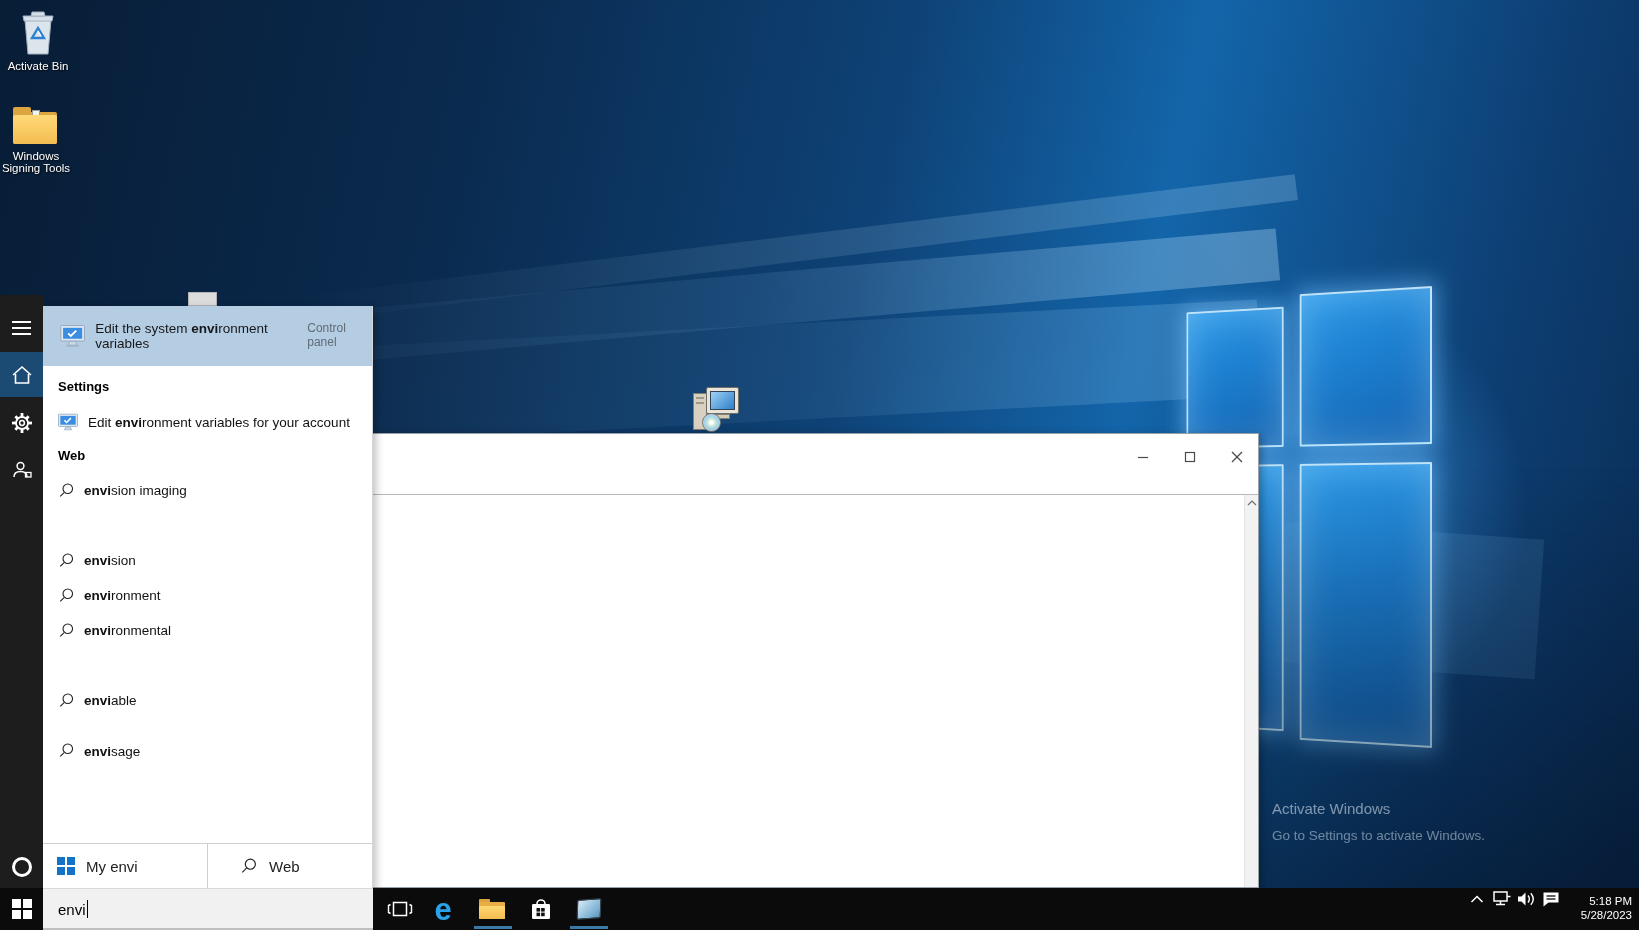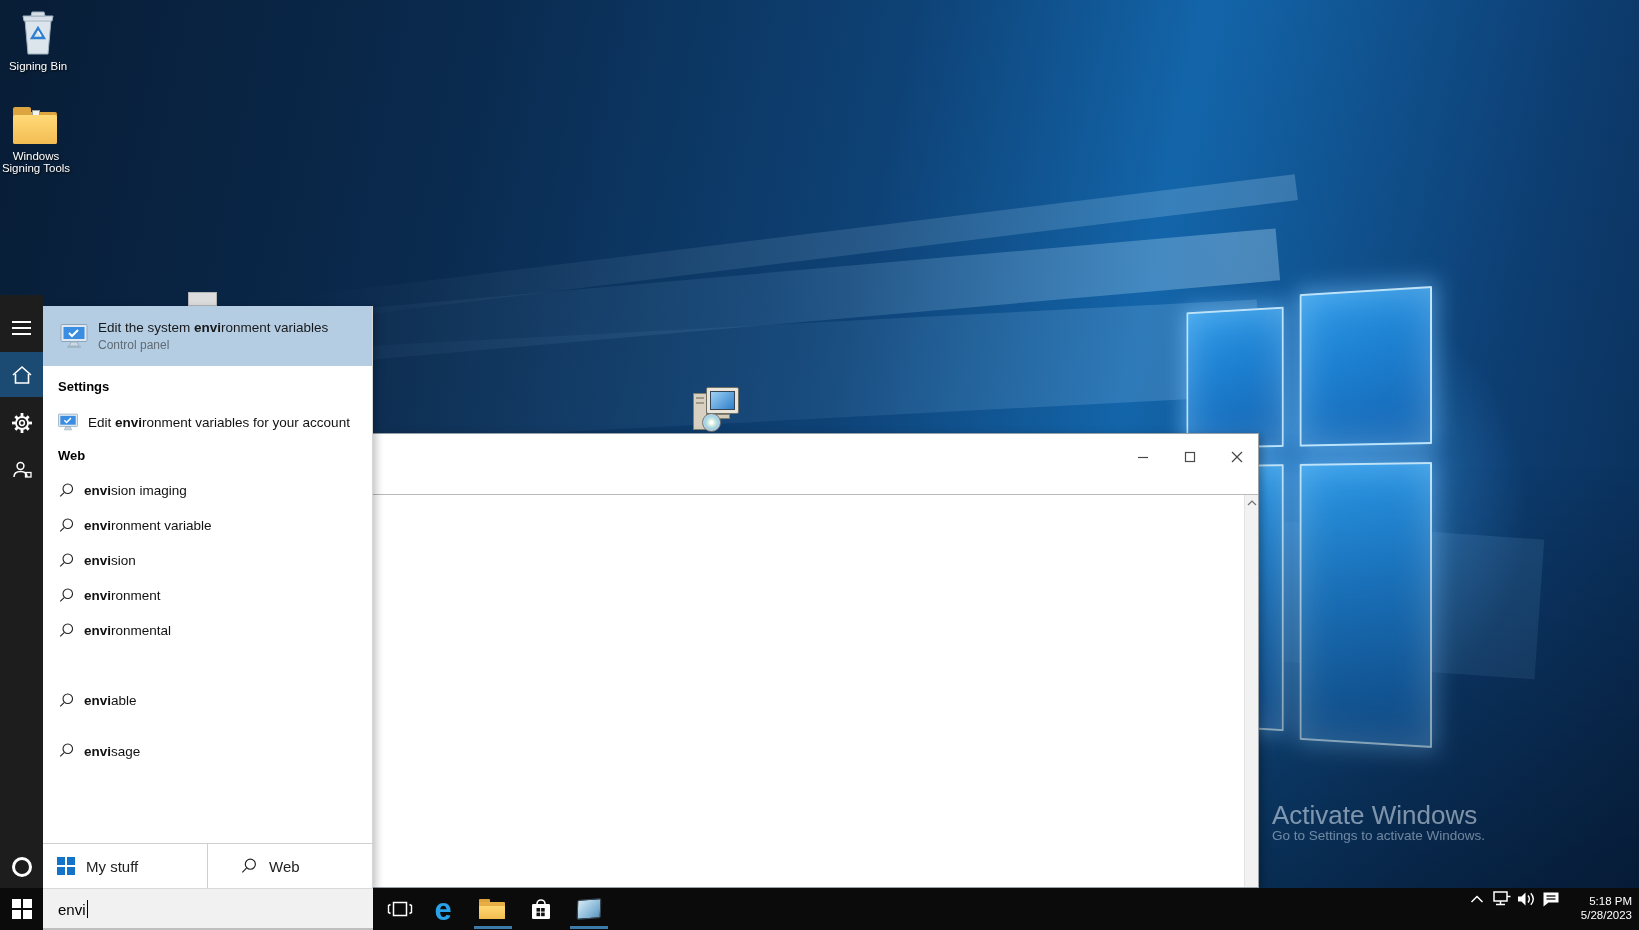--- a/index.html
+++ b/index.html
@@ -46,39 +46,39 @@
   .tower { position:absolute; left:5px; top:7px; width:14px; height:37px; background:#d8d1c2; border:1px solid #84806f; }
   .tower i { display:block; height:2px; background:#a09a88; margin:3px 2px 0 2px; }
   .crt { position:absolute; left:18px; top:1px; width:33px; height:27px; background:#e9e5da; border:1px solid #6f6f66; border-radius:2px; }
   .crt .scr { position:absolute; inset:3px; background:linear-gradient(135deg,#9ed2f5,#2e7ec9); border:1px solid #345; }
   .crt-foot { position:absolute; left:28px; top:28px; width:14px; height:5px; background:#d2ccbd; border:1px solid #84806f; }
   .cd { position:absolute; left:14px; top:27px; width:19px; height:19px; border-radius:50%; border:1px solid #777;
     background:radial-gradient(circle,#fff 12%,#cfe9da 30%,#9fd2ea 55%,#d8d8d8 80%,#bdbdbd); }
   .win-fragment { position:absolute; left:188px; top:292px; width:29px; height:14px; background:#dcdcdc; border:1px solid #b4b4b4; }
 
   
-  .wm1 { position:absolute; left:1272px; top:800px; font-size:26px; color:rgba(235,245,255,.52); }
+  .wm1 { position:absolute; left:1272px; top:800px; font-size:15px; color:rgba(235,245,255,.52); }
   .wm2 { position:absolute; left:1272px; top:828px; font-size:13.5px; color:rgba(225,238,250,.47); }
 
   
   .appwin { position:absolute; left:363px; top:433px; width:896px; height:455px;
     background:#fff; border:1px solid #98a0a8; box-shadow:2px 3px 9px rgba(0,0,0,.35); }
   .cap-btn { position:absolute; top:6px; width:46px; height:34px; display:flex; align-items:center; justify-content:center; cursor:pointer; }
   .cap-min { left:756px; } .cap-max { left:803px; } .cap-close { left:850px; }
   .cap-sep { position:absolute; left:0; top:60px; width:100%; height:1px; background:#b9b9b9; }
   .vscroll { position:absolute; right:0; top:61px; bottom:0; width:14px; background:#f2f2f2; border-left:1px solid #e3e3e3; }
   .vscroll svg { display:block; margin:4px auto 0 auto; }
 
   
   .panel { position:absolute; left:43px; top:306px; width:330px; height:582px; background:#fff;
     border-right:1px solid #d6d6d6; box-shadow:3px 3px 8px rgba(0,0,0,.25); font-size:13.5px; color:#111; }
   .top-result { position:absolute; left:0; top:0; width:100%; height:60px; background:#b5cde3;
     display:flex; align-items:center; cursor:pointer; }
   .top-result .ticon { margin-left:16px; }
-  .tr-text { margin-left:9px; display:flex; flex-direction:column; gap:3px; }
+  .tr-text { margin-left:9px; display:flex; flex-direction:row; gap:3px; }
   .tr-title { font-size:13.5px; color:#16181b; }
   .tr-sub { font-size:12px; color:#5f6b75; }
   .sec-head { position:absolute; left:15px; font-size:13px; font-weight:700; color:#000; }
   .sp-row { position:absolute; left:0; width:100%; height:34px; display:flex; align-items:center; cursor:pointer; }
   .sp-row .mag { margin-left:15px; flex:0 0 auto; }
   .sp-row .txt { margin-left:9px; white-space:nowrap; }
   .set-row .sicon { margin-left:14px; flex:0 0 auto; }
   .set-row .txt { }
   .foot-sep { position:absolute; left:0; top:537px; width:100%; height:1px; background:#cfcfcf; }
   .footer { position:absolute; left:0; top:538px; width:100%; height:44px; display:flex; }
@@ -139,21 +139,21 @@
   <div class="desk-icon" style="left:0;top:8px;">
     <div class="art">
       <svg width="38" height="46" viewBox="0 0 38 46">
         <path d="M6 10 L9 44 L29 44 L32 10 Z" fill="rgba(240,246,252,.92)" stroke="#9fb0bf"></path>
         <path d="M4 6 L34 6 L33 11 L5 11 Z" fill="rgba(225,234,242,.95)" stroke="#9fb0bf"></path>
         <path d="M13 2 L25 2 L26 6 L12 6 Z" fill="rgba(225,234,242,.95)" stroke="#9fb0bf"></path>
         <path d="M19 18 l6 10 h-12 z" fill="none" stroke="#2d7fd0" stroke-width="2.4"></path>
         <path d="M19 21 l3 5" stroke="#fff" stroke-width="1.2"></path>
       </svg>
     </div>
-    <div>Signing Bin</div>
+    <div>Activate Bin</div>
   </div>
 
   <div class="desk-icon" style="left:-2px;top:98px;">
     <div class="art">
       <div class="folder-art">
         <div class="folder-tab"></div>
         <div class="folder-back"></div>
         <div class="folder-doc"></div>
         <div class="folder-front"></div>
       </div>
@@ -232,27 +232,20 @@
     </div>
 
     <div class="sec-head" style="top:142px;">Web</div>
 
     <div class="sp-row" style="top:167px;">
       <svg class="mag" width="17" height="17" viewBox="0 0 20 20">
           <circle cx="11.5" cy="8" r="5.6" fill="none" stroke="#222" stroke-width="1.3"></circle>
           <line x1="7.2" y1="12.4" x2="2.6" y2="17" stroke="#222" stroke-width="1.3"></line>
         </svg>
       <span class="txt"><b>envi</b><span>sion imaging</span></span>
-    </div>
-    <div class="sp-row" style="top:202px;">
-      <svg class="mag" width="17" height="17" viewBox="0 0 20 20">
-          <circle cx="11.5" cy="8" r="5.6" fill="none" stroke="#222" stroke-width="1.3"></circle>
-          <line x1="7.2" y1="12.4" x2="2.6" y2="17" stroke="#222" stroke-width="1.3"></line>
-        </svg>
-      <span class="txt"><b>envi</b><span>ronment variable</span></span>
     </div>
     <div class="sp-row" style="top:237px;">
       <svg class="mag" width="17" height="17" viewBox="0 0 20 20">
           <circle cx="11.5" cy="8" r="5.6" fill="none" stroke="#222" stroke-width="1.3"></circle>
           <line x1="7.2" y1="12.4" x2="2.6" y2="17" stroke="#222" stroke-width="1.3"></line>
         </svg>
       <span class="txt"><b>envi</b><span>sion</span></span>
     </div>
     <div class="sp-row" style="top:272px;align-items:center;">
       <svg class="mag" width="17" height="17" viewBox="0 0 20 20">
@@ -285,21 +278,21 @@
 
     <div class="foot-sep"></div>
     <div class="footer">
       <div class="foot-btn mystuff">
         <span class="ficon bluewin">
             <i></i>
             <i></i>
             <i></i>
             <i></i>
           </span>
-        <span class="lbl">My stuff</span>
+        <span class="lbl">My envi</span>
       </div>
       <div class="foot-btn webbtn">
         <svg class="ficon" width="18" height="18" viewBox="0 0 20 20">
             <circle cx="11.5" cy="8" r="5.6" fill="none" stroke="#222" stroke-width="1.3"></circle>
             <line x1="7.2" y1="12.4" x2="2.6" y2="17" stroke="#222" stroke-width="1.3"></line>
           </svg>
         <span class="lbl">Web</span>
       </div>
     </div>
   </div>

